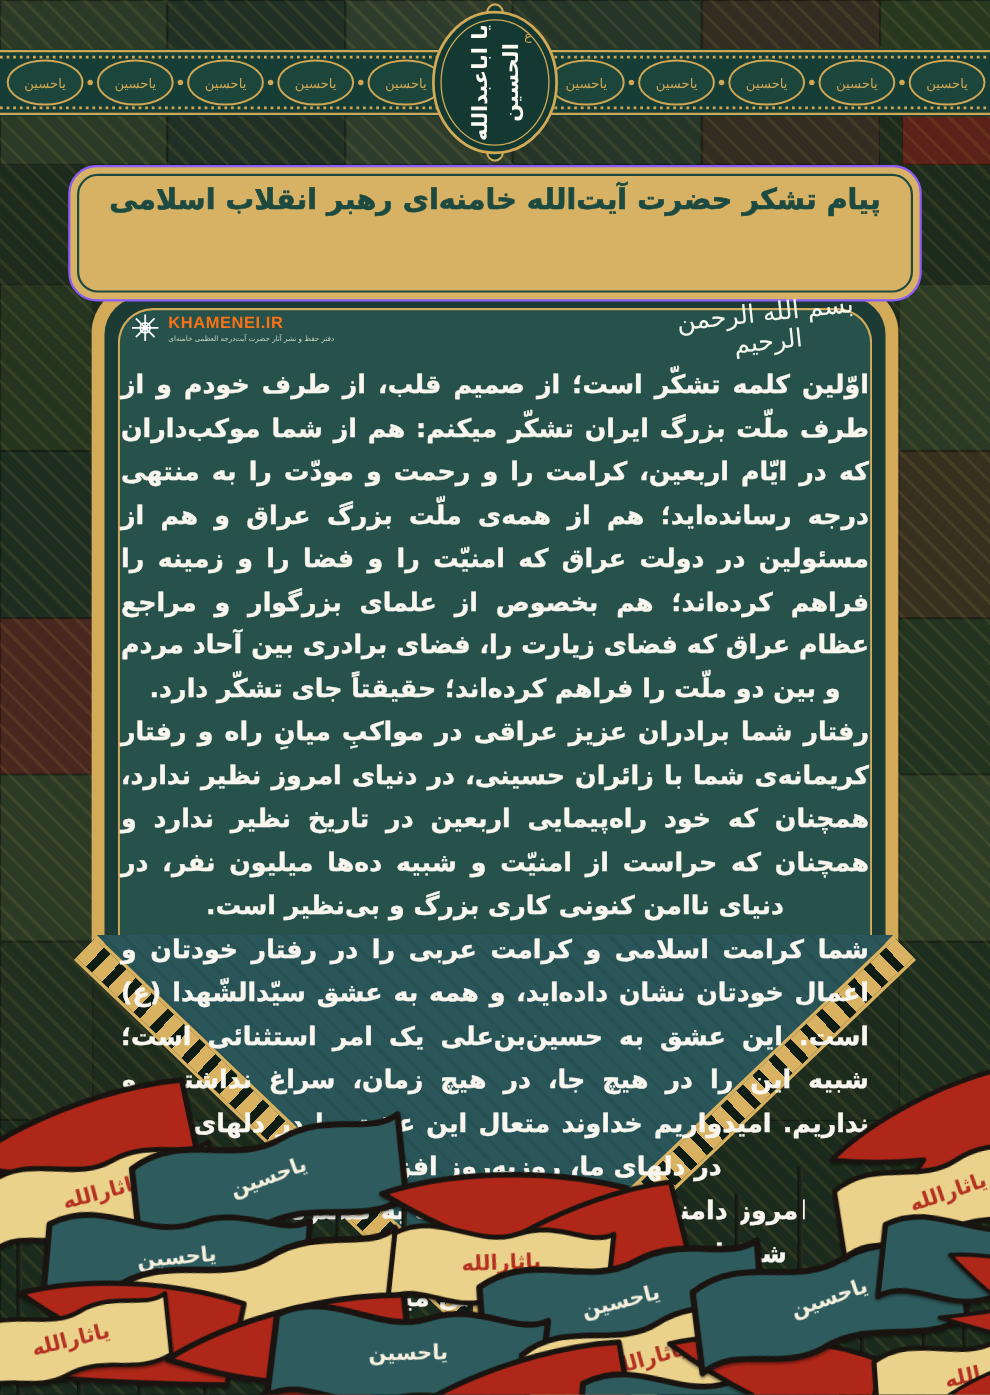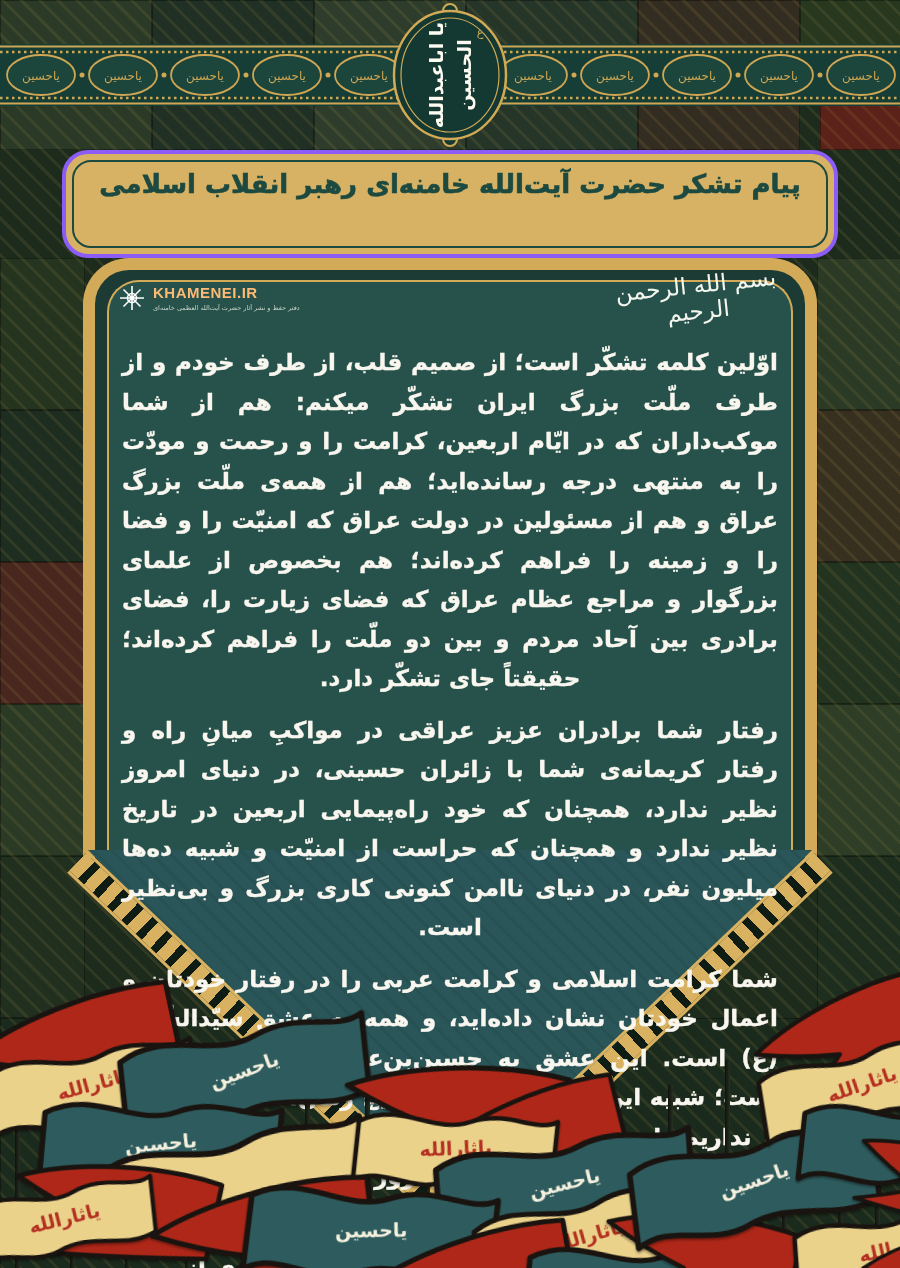--- a/index.html
+++ b/index.html
@@ -7,22 +7,22 @@
           background:#1d2b1d;font-family:"DejaVu Sans",sans-serif;}
   
   .bg-collage{position:absolute;inset:0;z-index:0;}
   .tile{position:absolute;border:1px solid rgba(0,0,0,.35);}
   .bg-stripes{position:absolute;inset:0;z-index:1;pointer-events:none;
      background:repeating-linear-gradient(45deg,rgba(213,177,94,.10) 0 3px,rgba(0,0,0,0) 3px 13px);}
   
   .header-band{position:absolute;left:0;top:44px;z-index:2;}
   .medallion{position:absolute;left:388px;top:2px;z-index:3;}
   
-  .title-box{position:absolute;left:62px;top:150px;width:776px;height:108px;z-index:4;
-     background:#d7b164;border:4px solid #8b5cf6;border-radius:26px;box-sizing:border-box;}
+  .title-box{position:absolute;left:62px;top:150px;width:776px;height:124px;z-index:4;
+     background:#d7b164;border:2px solid #8b5cf6;border-radius:26px;box-sizing:border-box;}
   .title-box::before{content:"";position:absolute;inset:6px;border:2.5px solid #1d4a40;border-radius:19px;}
   .title-text{position:relative;direction:rtl;text-align:center;color:#1d4a40;
      font-weight:bold;font-size:26px;line-height:45px;padding-top:8px;
      -webkit-text-stroke:.6px #1d4a40;}
   
   .panel{position:absolute;left:83px;top:258px;width:734px;height:600px;z-index:3;
      box-sizing:border-box;background:#1c3b34;
      border-left:12px solid #d3aa58;border-right:12px solid #d3aa58;border-top:12px solid #d3aa58;
      border-radius:46px 46px 0 0;}
   .panel-inner{position:absolute;left:12px;right:12px;top:10px;bottom:-2px;
@@ -31,30 +31,30 @@
      background:#2a5659;clip-path:polygon(0 0,100% 0,50% 100%);
      background-image:repeating-linear-gradient(45deg,rgba(0,0,0,.07) 0 3px,rgba(0,0,0,0) 3px 13px);}
   .rail{position:absolute;height:30px;width:530px;z-index:4;box-sizing:border-box;
      background:repeating-linear-gradient(90deg,#d8b261 0 12px,rgba(12,26,19,.88) 12px 20px);
      border-top:3px solid #d8b261;border-bottom:3px solid #d8b261;transform-origin:0 0;}
   .rail-left{left:88px;top:851px;transform:rotate(43.7deg);}
   .rail-right{left:812px;top:851px;transform:rotate(136.3deg) translateY(-100%);}
   
   .brand{position:absolute;left:118px;top:283px;z-index:6;display:flex;align-items:center;gap:7px;
      cursor:pointer;direction:ltr;}
-  .brand .wordmark{color:#fdba74;font-family:"Liberation Sans",sans-serif;font-weight:bold;
+  .brand .wordmark{color:#f97316;font-family:"Liberation Sans",sans-serif;font-weight:bold;
      font-size:15px;letter-spacing:.5px;line-height:15px;}
   .brand .tagline{display:block;direction:rtl;color:#c9d4c9;font-size:6.5px;margin-top:2px;}
   .bismillah{position:absolute;right:118px;top:272px;width:170px;z-index:6;color:#fdfdf5;
      font-size:23px;text-align:center;transform:rotate(-6deg);direction:rtl;opacity:.96;}
   
   .message{position:absolute;left:110px;width:680px;top:331px;z-index:6;direction:rtl;
      color:#f8f6ee;font-size:23px;font-weight:bold;line-height:39.5px;
      -webkit-text-stroke:.35px #f8f6ee;}
-  .message p{margin:12px;text-align:justify;text-align-last:center;}
+  .message p{margin:0;text-align:justify;text-align-last:center;}
   .message p.narrow{max-width:600px;margin:0 auto;text-align:center;}
   
   .pole{position:absolute;width:5px;z-index:7;background:linear-gradient(90deg,#0d120d,#2b3023);}
   .flag{position:absolute;z-index:8;filter:drop-shadow(0 2px 1px rgba(0,0,0,.35));}
   .flag svg{display:block;width:100%;height:auto;overflow:visible;}
   .flag path{stroke:#191410;stroke-width:3;stroke-linejoin:round;}
   .f-red path{fill:#ae2718;}
   .f-cream path{fill:#ebd28b;}
   .f-teal path{fill:#2e5c5e;}
   .flag-label{position:absolute;left:50%;top:44%;white-space:nowrap;direction:rtl;
@@ -155,21 +155,21 @@
   <div class="brand">
     <svg width="28" height="28" viewBox="0 0 28 28">
       <g stroke="#ffffff" stroke-width="1.6" fill="none">
         <circle cx="14" cy="14" r="4.5"></circle>
         <path d="M14 2 L14 26 M2 14 L26 14 M5.5 5.5 L22.5 22.5 M22.5 5.5 L5.5 22.5"></path>
       </g>
       <circle cx="14" cy="14" r="2.2" fill="#ffffff"></circle>
     </svg>
     <div>
       <span class="wordmark">KHAMENEI.IR</span>
-      <small class="tagline">دفتر حفظ و نشر آثار حضرت آیت‌الله العظمی خامنه‌ای</small>
+      <small class="tagline">دفتر حفظ و نشر آثار حضرت آیت‌درجه العظمی خامنه‌ای</small>
     </div>
   </div>
 
   <div class="bismillah">بسم الله الرحمن الرحیم</div>
 
   <div class="message">
     <p>اوّلین کلمه تشکّر است؛ از صمیم قلب، از طرف خودم و از طرف ملّت بزرگ ایران تشکّر میکنم: هم از شما موکب‌داران که در ایّام اربعین، کرامت را و رحمت و مودّت را به منتهی درجه رسانده‌اید؛ هم از همه‌ی ملّت بزرگ عراق و هم از مسئولین در دولت عراق که امنیّت را و فضا را و زمینه را فراهم کرده‌اند؛ هم بخصوص از علمای بزرگوار و مراجع عظام عراق که فضای زیارت را، فضای برادری بین آحاد مردم و بین دو ملّت را فراهم کرده‌اند؛ حقیقتاً جای تشکّر دارد.</p>
     <p>رفتار شما برادران عزیز عراقی در مواکبِ میانِ راه و رفتار کریمانه‌ی شما با زائران حسینی، در دنیای امروز نظیر ندارد، همچنان که خود راه‌پیمایی اربعین در تاریخ نظیر ندارد و همچنان که حراست از امنیّت و شبیه ده‌ها میلیون نفر، در دنیای ناامن کنونی کاری بزرگ و بی‌نظیر است.</p>
     <p>شما کرامت اسلامی و کرامت عربی را در رفتار خودتان و اعمال خودتان نشان داده‌اید، و همه به عشق سیّدالشّهدا (ع) است. این عشق به حسین‌بن‌علی یک امر استثنائی است؛ شبیه این را در هیچ جا، در هیچ زمان، سراغ نداشتیم و نداریم. امیدواریم خداوند متعال این عشق را در دلهای شما، در دلهای ما، روزبه‌روز افزایش بدهد.</p>
     <p class="narrow">امروز دامنه‌ی این جاذبه‌ی محبّت به گستره‌ای تبدیل شده است که از عرصه پُرشور غزّه تا بسیاری از جوامع غیر مسلمان را شامل میشود؛ والحمدلله.</p>

